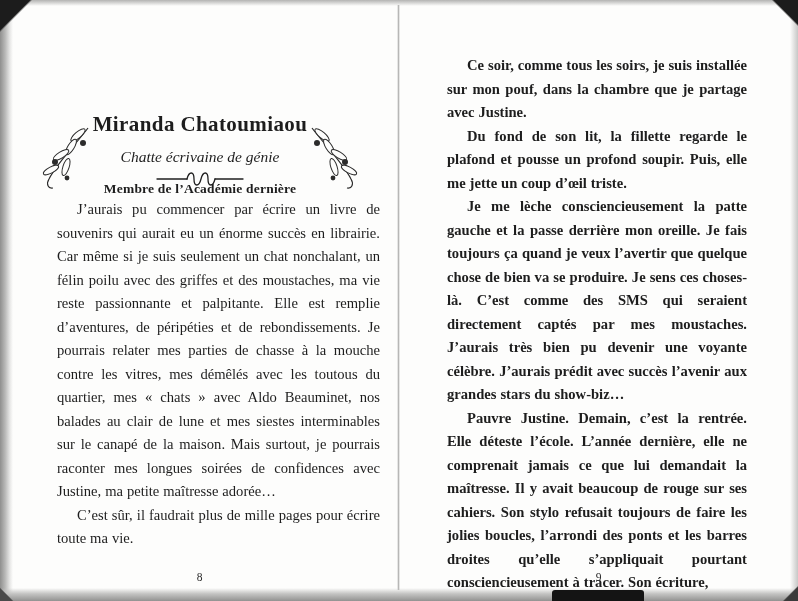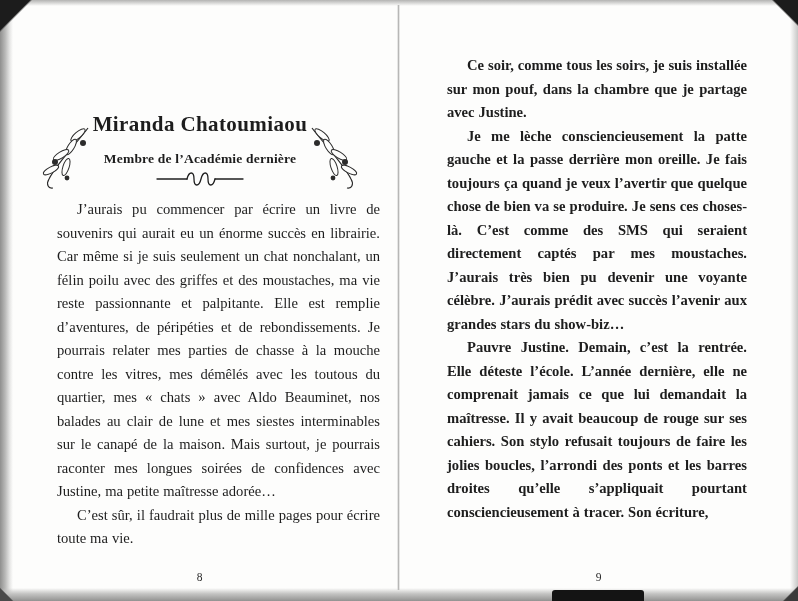--- a/index.html
+++ b/index.html
@@ -102,20 +102,21 @@
           </g>
           <g fill="#2b2b2b">
             <circle cx="45" cy="21" r="3"></circle>
             <circle cx="17" cy="40" r="3"></circle>
             <circle cx="29" cy="56" r="2.4"></circle>
           </g>
         </svg>
       </span>
 
       <h1 class="title">Miranda Chatoumiaou</h1>
+      <div class="subtitle">Chatte écrivaine de génie</div>
       <div class="affiliation">Membre de l’Académie dernière</div>
     </header>
 
     <div class="divider">
       <svg width="92" height="16" viewBox="0 0 92 16" aria-hidden="true">
         <g fill="none" stroke="#1f1f1f" stroke-width="1.3" stroke-linecap="round">
           <path d="M3 8 H 33"></path>
           <path d="M33 8 c 2 -8 7 -8 7 0 c 0 8 5 8 7 0 c 2 -8 7 -8 7 0 c 0 8 5 8 7 0"></path>
           <path d="M61 8 H 89"></path>
         </g>
@@ -126,20 +127,21 @@
       <p lang="fr">J’aurais pu commencer par écrire un livre de souvenirs qui aurait eu un énorme succès en librairie. Car même si je suis seulement un chat nonchalant, un félin poilu avec des griffes et des moustaches, ma vie reste passionnante et palpitante. Elle est remplie d’aventures, de péripéties et de rebondissements. Je pourrais relater mes parties de chasse à la mouche contre les vitres, mes démêlés avec les toutous du quartier, mes « chats » avec Aldo Beauminet, nos balades au clair de lune et mes siestes interminables sur le canapé de la maison. Mais surtout, je pourrais raconter mes longues soirées de confidences avec Justine, ma petite maîtresse adorée…</p>
       <p lang="fr">C’est sûr, il faudrait plus de mille pages pour écrire toute ma vie.</p>
     </div>
 
     <div class="pagenum">8</div>
   </section>
 
   <section class="page page-right">
     <div class="body body-right">
       <p lang="fr">Ce soir, comme tous les soirs, je suis installée sur mon pouf, dans la chambre que je partage avec Justine.</p>
+      <p lang="fr">Du fond de son lit, la fillette regarde le plafond et pousse un profond soupir. Puis, elle me jette un coup d’œil triste.</p>
       <p lang="fr">Je me lèche consciencieusement la patte gauche et la passe derrière mon oreille. Je fais toujours ça quand je veux l’avertir que quelque chose de bien va se produire. Je sens ces choses-là. C’est comme des SMS qui seraient directement captés par mes moustaches. J’aurais très bien pu devenir une voyante célèbre. J’aurais prédit avec succès l’avenir aux grandes stars du show-biz…</p>
       <p lang="fr">Pauvre Justine. Demain, c’est la rentrée. Elle déteste l’école. L’année dernière, elle ne comprenait jamais ce que lui demandait la maîtresse. Il y avait beaucoup de rouge sur ses cahiers. Son stylo refusait toujours de faire les jolies boucles, l’arrondi des ponts et les barres droites qu’elle s’appliquait pourtant consciencieusement à tracer. Son écriture,</p>
     </div>
 
     <div class="pagenum">9</div>
   </section>
 
   <div class="overlay gutter"></div>
   <div class="overlay edge-top"></div>
   <div class="overlay edge-left"></div>

